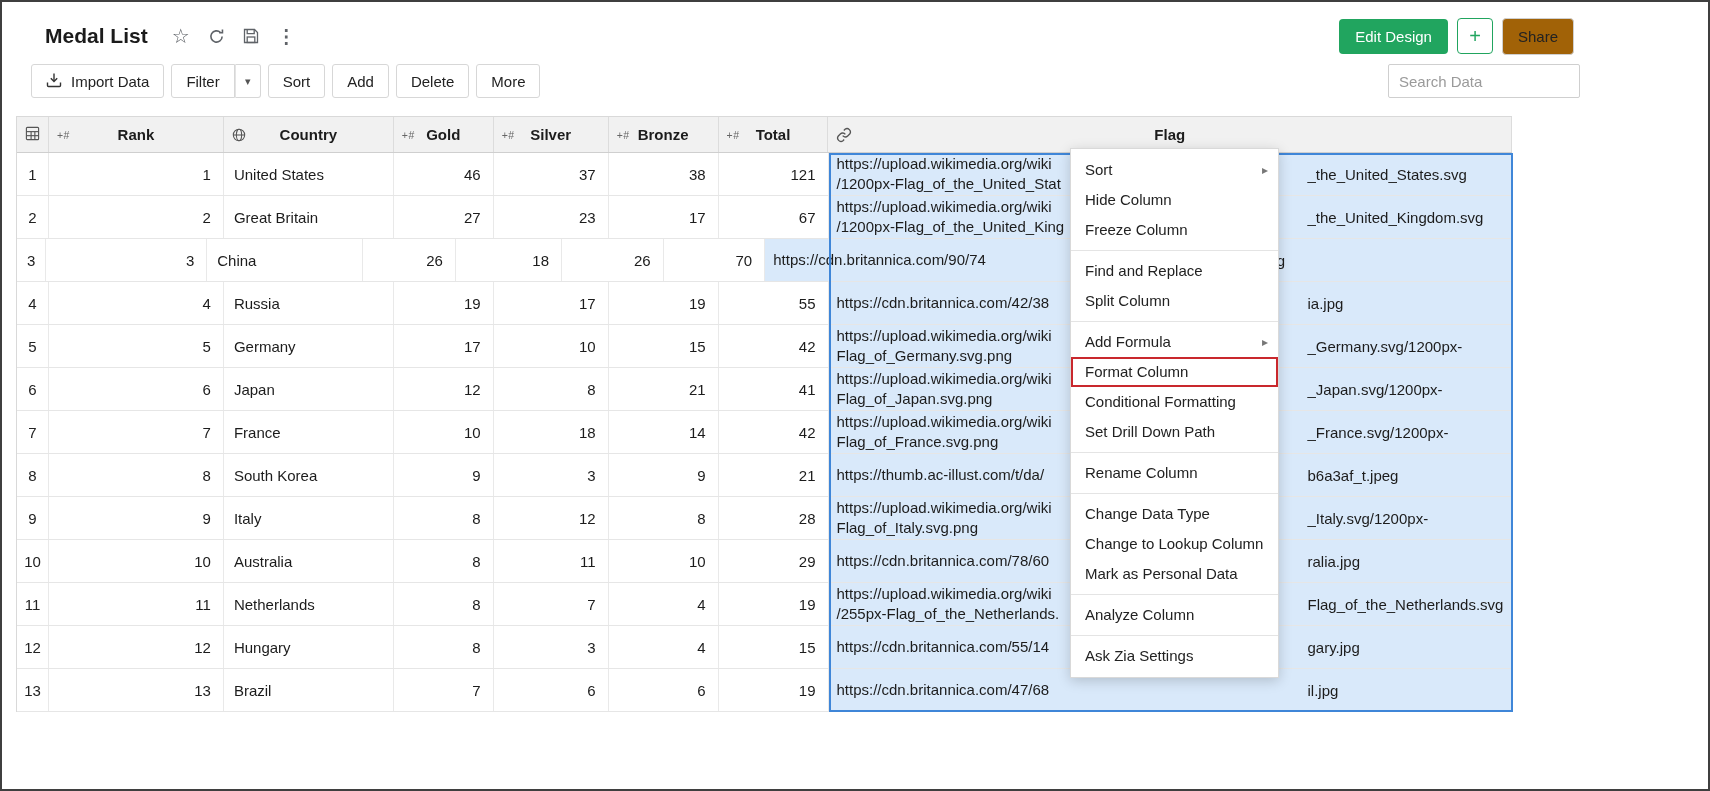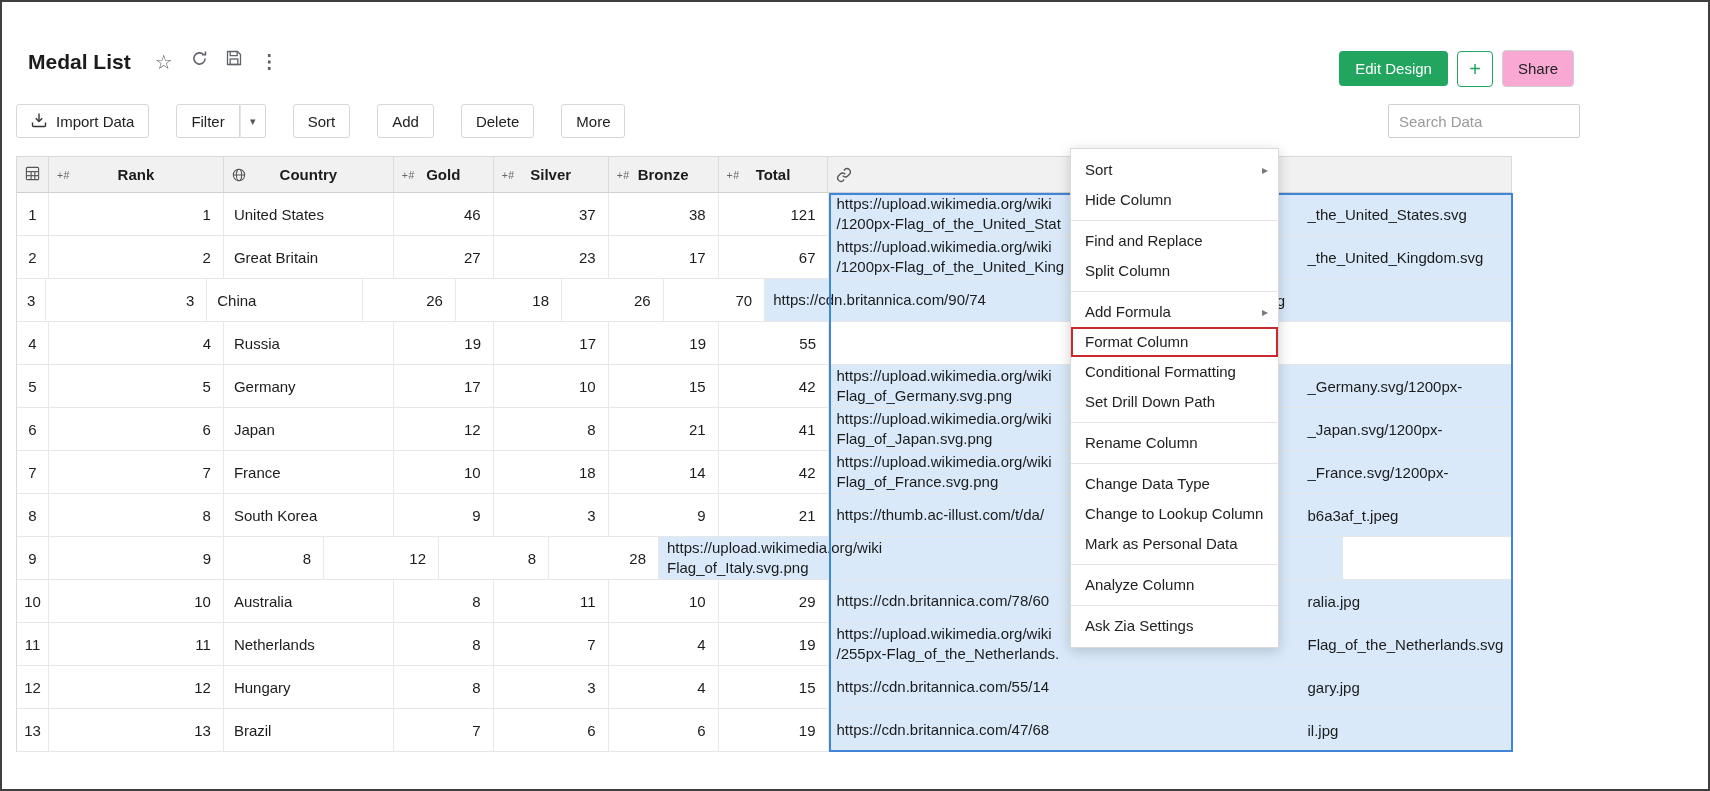--- a/index.html
+++ b/index.html
@@ -2,31 +2,31 @@
 <html style="--accent: #21a55f; --sel-border: #3f86d8; --sel-fill: #d9e9fa; --ann-red: #c9282d;"><head>
 <meta charset="utf-8">
 <style>
   * { box-sizing: border-box; }
   html,body { margin:0; padding:0; background:#fff; font-family:"Liberation Sans", sans-serif; }
   .frame {
     position:relative; width:1710px; height:791px;
     border:2px solid #3f3f3f; background:#fff; overflow:hidden;
   }
   
-  .app-header { display:flex; align-items:flex-start; height:60px; padding:8px 16px 0 16px;margin-top:40px; }
+  .app-header { display:flex; align-items:center; height:60px; padding:8px 16px 0 33px; }
   .page-title { font-size:21px; font-weight:bold; color:#1b1b1b; margin:0 6px 0 10px; }
   .hicon { color:#5f6368; font-size:18px; margin-left:18px; cursor:pointer; display:inline-flex; align-items:center; }
   .hicon.star { font-size:20px; }
   .hicon.kebab { font-size:19px; font-weight:bold; }
   .header-actions { margin-left:auto; margin-right:118px; display:flex; align-items:center; gap:9px; }
   .btn-green { background:var(--accent); color:#fff; border:none; border-radius:4px; font-size:15px; padding:9px 16px; cursor:pointer; font-family:inherit; }
   .btn-plus { width:36px; height:36px; background:#fff; color:var(--accent); border:1px solid var(--accent); border-radius:4px; font-size:20px; line-height:1; cursor:pointer; font-family:inherit; }
-  .btn-plain { background:#f9a8d4; color:#222; border:1px solid #cfcfcf; border-radius:4px; font-size:15px; padding:9px 15px; cursor:pointer; font-family:inherit; }
+  .btn-plain { background:#a16207; color:#222; border:1px solid #cfcfcf; border-radius:4px; font-size:15px; padding:9px 15px; cursor:pointer; font-family:inherit; }
   
-  .toolbar { display:flex; align-items:center; height:44px; padding:0 16px 6px 14px; gap:27px; }
+  .toolbar { display:flex; align-items:center; height:44px; padding:0 16px 6px 29px; gap:7px; }
   .tbtn { display:inline-flex; align-items:center; gap:9px; background:#fff; border:1px solid #d7d7d7; border-radius:3px; color:#222; font-size:15px; padding:7px 14px; height:34px; cursor:pointer; font-family:inherit; }
   .filter-group { display:flex; }
   .filter-group .tbtn.main { border-radius:3px 0 0 3px; }
   .filter-caret { width:26px; height:34px; border:1px solid #d7d7d7; border-left:1px solid #e4e4e4; border-radius:0 3px 3px 0; background:#fff; color:#555; font-size:11px; cursor:pointer; }
   .search { margin-left:auto; margin-right:112px; width:192px; height:34px; border:1px solid #cfcfcf; border-radius:2px; padding:0 10px; font-size:15px; color:#333; font-family:inherit; }
   .search::placeholder { color:#9a9a9a; }
   
   .table { position:relative; margin:10px 0 0 14px; width:1496px; font-size:15px; color:#1c1c1c;
            border-top:1px solid #d9d9d9; border-left:1px solid #d9d9d9; }
   .t-header { display:flex; height:36px; background:#f1f1f1; border-bottom:1px solid #cfcfcf; }
@@ -207,20 +207,26 @@
           </div>
         </div>
         <div class="row">
           <div class="cell rownum" style="width: 32px;">4</div>
           <div class="cell num" style="width: 175px;">4</div>
           <div class="cell text" style="width: 170px;">Russia</div>
           <div class="cell num" style="width: 100px;">19</div>
           <div class="cell num" style="width: 115px;">17</div>
           <div class="cell num" style="width: 110px;">19</div>
           <div class="cell num" style="width: 110px;">55</div>
+          <div class="cell flag" style="width: 684px;">
+            <div class="flag-lines">
+              <div class="flag-line">https://cdn.britannica.com/42/38</div>
+            </div>
+            <span class="flag-tail">ia.jpg</span>
+          </div>
         </div>
         <div class="row">
           <div class="cell rownum" style="width: 32px;">5</div>
           <div class="cell num" style="width: 175px;">5</div>
           <div class="cell text" style="width: 170px;">Germany</div>
           <div class="cell num" style="width: 100px;">17</div>
           <div class="cell num" style="width: 115px;">10</div>
           <div class="cell num" style="width: 110px;">15</div>
           <div class="cell num" style="width: 110px;">42</div>
           <div class="cell flag" style="width: 684px;">
@@ -274,20 +280,21 @@
           <div class="cell flag" style="width: 684px;">
             <div class="flag-lines">
               <div class="flag-line">https://thumb.ac-illust.com/t/da/</div>
             </div>
             <span class="flag-tail">b6a3af_t.jpeg</span>
           </div>
         </div>
         <div class="row">
           <div class="cell rownum" style="width: 32px;">9</div>
           <div class="cell num" style="width: 175px;">9</div>
+          <div class="cell text" style="width: 170px;">Italy</div>
           <div class="cell num" style="width: 100px;">8</div>
           <div class="cell num" style="width: 115px;">12</div>
           <div class="cell num" style="width: 110px;">8</div>
           <div class="cell num" style="width: 110px;">28</div>
           <div class="cell flag" style="width: 684px;">
             <div class="flag-lines">
               <div class="flag-line">https://upload.wikimedia.org/wiki</div>
               <div class="flag-line">Flag_of_Italy.svg.png</div>
             </div>
             <span class="flag-tail">_Italy.svg/1200px-</span>
@@ -354,20 +361,21 @@
             <span class="flag-tail">il.jpg</span>
           </div>
         </div>
       </div>
     <div class="flag-overlay"></div>
   </div>
 
   <div class="context-menu" id="context-menu">
       <div class="menu-item"><span class="mi-label">Sort</span><span class="sub-arrow">▸</span></div>
       <div class="menu-item"><span class="mi-label">Hide Column</span></div>
+      <div class="menu-item"><span class="mi-label">Freeze Column</span></div>
       <div class="menu-sep"></div>
       <div class="menu-item"><span class="mi-label">Find and Replace</span></div>
       <div class="menu-item"><span class="mi-label">Split Column</span></div>
       <div class="menu-sep"></div>
       <div class="menu-item"><span class="mi-label">Add Formula</span><span class="sub-arrow">▸</span></div>
       <div class="menu-item highlighted"><span class="mi-label">Format Column</span></div>
       <div class="menu-item"><span class="mi-label">Conditional Formatting</span></div>
       <div class="menu-item"><span class="mi-label">Set Drill Down Path</span></div>
       <div class="menu-sep"></div>
       <div class="menu-item"><span class="mi-label">Rename Column</span></div>

